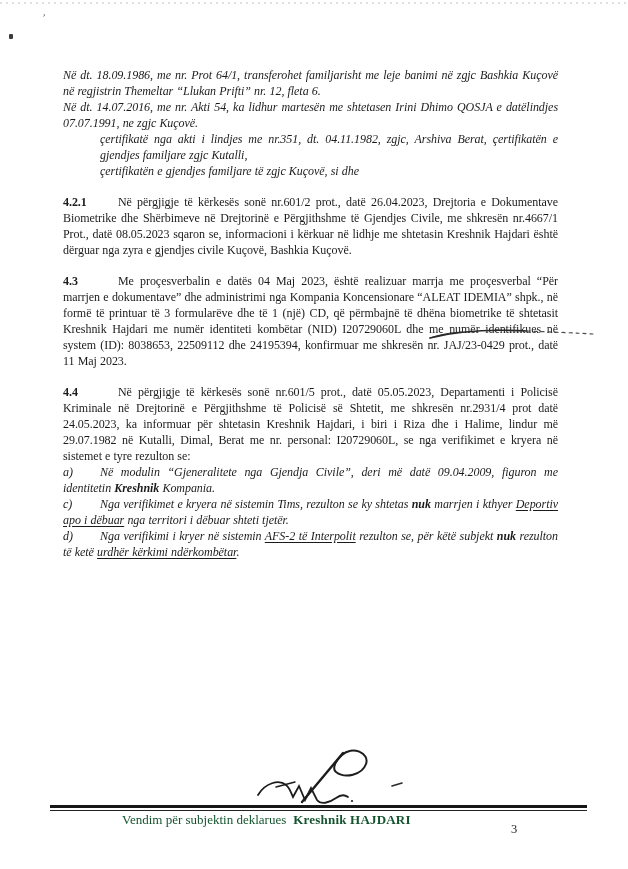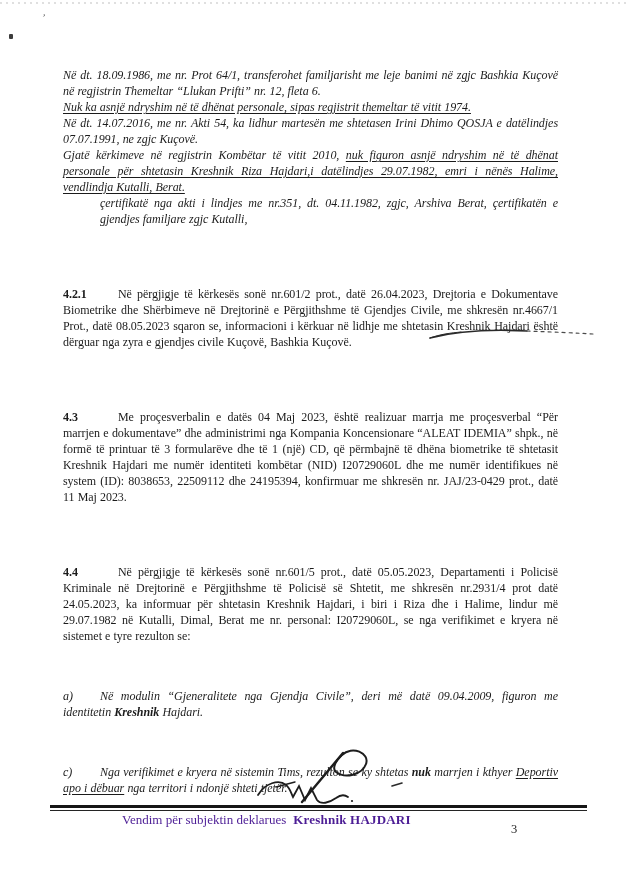--- a/index.html
+++ b/index.html
@@ -26,62 +26,62 @@
   .doc-body{
     position:absolute;left:63px;top:67px;width:495px;
   }
   .para{
     margin:0;text-align:justify;
     font-size:12px;line-height:16px;letter-spacing:-0.05px;
     word-spacing:0.02em;
   }
   .para.indent{margin-left:37px;}
   .para.section{margin-top:15px;}
-  .marker{display:inline-block;margin-top:44px;}
+  .marker{display:inline-block;}
   .section .marker{width:55px;}
   .item .marker{width:37px;}
   .i{font-style:italic;}
   .b{font-weight:bold;}
   .u{text-decoration:underline;text-underline-offset:2px;}
   
   .pen-stroke{position:absolute;left:427px;top:327px;width:170px;height:16px;}
   
   .signature{position:absolute;left:246px;top:749px;width:165px;height:58px;}
   
   .footer-rule{
     position:absolute;left:50px;top:805px;width:537px;height:2px;
     border-top:3px solid #161616;border-bottom:1px solid #242424;
   }
   .footer-text{
     position:absolute;left:122px;top:812px;white-space:nowrap;
-    font-size:13px;color:#4c1d95;
+    font-size:13px;color:#14532d;
   }
   .footer-text .name{font-weight:bold;margin-left:7px;letter-spacing:0.2px;}
   .page-number{
     position:absolute;left:511px;top:822px;font-size:12.5px;color:#222;
   }
 </style>
 </head>
 <body>
 
 <div class="top-dots"></div>
 <span class="speck-curl">’</span>
 <span class="speck-dot"></span>
 
 <div class="doc-body">
     <p class="para entry"><span class="i">Në dt. 18.09.1986, me nr. Prot 64/1, transferohet familjarisht me leje banimi në zgjc Bashkia Kuçovë në regjistrin Themeltar “Llukan Prifti” nr. 12, fleta 6.</span></p>
-    <p class="para entry"><span class="i u">Nuk ka asnjë ndryshim në të dhënat personale, sipas regjistrit themeltar të vitit 1974.</span></p>
     <p class="para entry"><span class="i">Në dt. 14.07.2016, me nr. Akti 54, ka lidhur martesën me shtetasen Irini Dhimo QOSJA e datëlindjes 07.07.1991, ne zgjc Kuçovë.</span></p>
-    <p class="para entry"><span class="i">Gjatë kërkimeve në regjistrin Kombëtar të vitit 2010, </span><span class="i u">nuk figuron asnjë ndryshim në të dhënat personale për shtetasin Kreshnik Riza Hajdari,i datëlindjes 29.07.1982, emri i nënës Halime, vendlindja Kutalli, Berat.</span></p>
     <p class="para indent"><span class="i">çertifikatë nga akti i lindjes me nr.351, dt. 04.11.1982, zgjc, Arshiva Berat, çertifikatën e gjendjes familjare zgjc Kutalli,</span></p>
+    <p class="para indent"><span class="i">çertifikatën e gjendjes familjare të zgjc Kuçovë, si dhe</span></p>
     <p class="para section"><span class="marker b">4.2.1</span><span class="">Në përgjigje të kërkesës sonë nr.601/2 prot., datë 26.04.2023, Drejtoria e Dokumentave Biometrike dhe Shërbimeve në Drejtorinë e Përgjithshme të Gjendjes Civile, me shkresën nr.4667/1 Prot., datë 08.05.2023 sqaron se, informacioni i kërkuar në lidhje me shtetasin Kreshnik Hajdari është dërguar nga zyra e gjendjes civile Kuçovë, Bashkia Kuçovë.</span></p>
     <p class="para section"><span class="marker b">4.3</span><span class="">Me proçesverbalin e datës 04 Maj 2023, është realizuar marrja me proçesverbal “Për marrjen e dokumentave” dhe administrimi nga Kompania Koncensionare “ALEAT IDEMIA” shpk., në formë të printuar të 3 formularëve dhe të 1 (një) CD, që përmbajnë të dhëna biometrike të shtetasit Kreshnik Hajdari me numër identiteti kombëtar (NID) I20729060L dhe me numër identifikues në system (ID): 8038653, 22509112 dhe 24195394, konfirmuar me shkresën nr. JAJ/23-0429 prot., datë 11 Maj 2023.</span></p>
     <p class="para section"><span class="marker b">4.4</span><span class="">Në përgjigje të kërkesës sonë nr.601/5 prot., datë 05.05.2023, Departamenti i Policisë Kriminale në Drejtorinë e Përgjithshme të Policisë së Shtetit, me shkresën nr.2931/4 prot datë 24.05.2023, ka informuar për shtetasin Kreshnik Hajdari, i biri i Riza dhe i Halime, lindur më 29.07.1982 në Kutalli, Dimal, Berat me nr. personal: I20729060L, se nga verifikimet e kryera në sistemet e tyre rezulton se:</span></p>
-    <p class="para item"><span class="marker i">a)</span><span class="i">Në modulin “Gjeneralitete nga Gjendja Civile”, deri më datë 09.04.2009, figuron me identitetin </span><span class="i b">Kreshnik</span><span class="i"> Hajdari.</span></p>
-    <p class="para item"><span class="marker i">c)</span><span class="i">Nga verifikimet e kryera në sistemin Tims, rezulton se ky shtetas </span><span class="i b">nuk</span><span class="i"> marrjen i kthyer </span><span class="i u">Deportiv apo i dëbuar</span><span class="i"> nga territori i ndonjë shteti tjetër.</span></p>
+    <p class="para item"><span class="marker i">a)</span><span class="i">Në modulin “Gjeneralitete nga Gjendja Civile”, deri më datë 09.04.2009, figuron me identitetin </span><span class="i b">Kreshnik</span><span class="i"> Kompania.</span></p>
+    <p class="para item"><span class="marker i">c)</span><span class="i">Nga verifikimet e kryera në sistemin Tims, rezulton se ky shtetas </span><span class="i b">nuk</span><span class="i"> marrjen i kthyer </span><span class="i u">Deportiv apo i dëbuar</span><span class="i"> nga territori i dëbuar shteti tjetër.</span></p>
+    <p class="para item"><span class="marker i">d)</span><span class="i">Nga verifikimi i kryer në sistemin </span><span class="i u">AFS-2 të Interpolit</span><span class="i"> rezulton se, për këtë subjekt </span><span class="i b">nuk</span><span class="i"> rezulton të ketë </span><span class="i u">urdhër kërkimi ndërkombëtar</span><span class="i">.</span></p>
   </div>
 
 <svg class="pen-stroke" viewBox="0 0 170 16">
   <path d="M3,11 C30,4 62,2 100,4" fill="none" stroke="#2a2a2a" stroke-width="1.6" stroke-linecap="round"></path>
   <path d="M100,4 C125,5 150,6 166,7" fill="none" stroke="#4a4a4a" stroke-width="1.2" stroke-linecap="round" stroke-dasharray="3 4"></path>
   <path d="M3,11 C14,7 24,6 34,5" fill="none" stroke="#2a2a2a" stroke-width="1" stroke-linecap="round"></path>
 </svg>
 
 <svg class="signature" viewBox="0 0 165 58">
   <path d="M97,4 L56,53" fill="none" stroke="#1d1d1d" stroke-width="2.4" stroke-linecap="round"></path>

